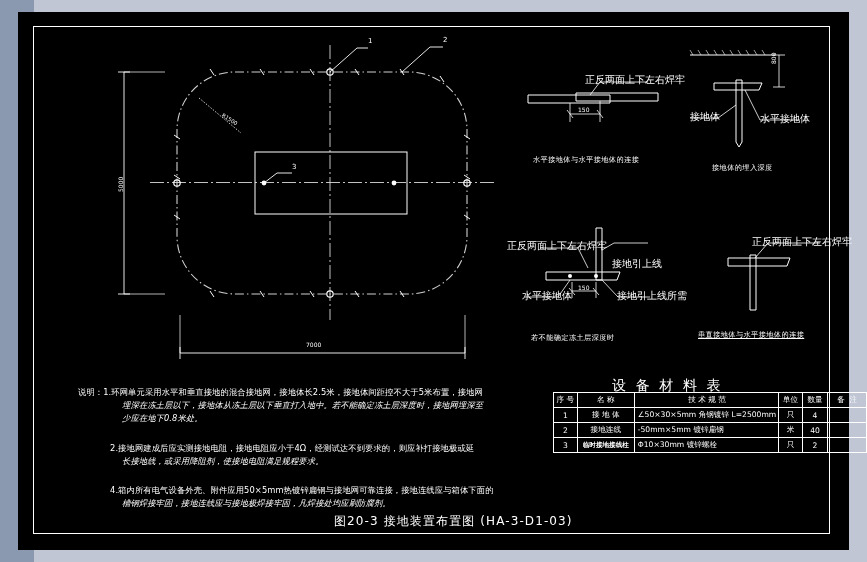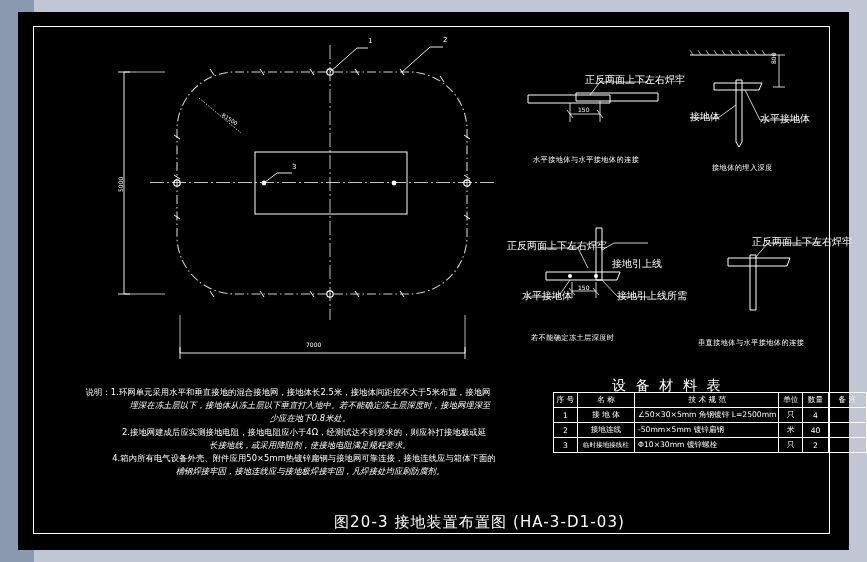--- a/index.html
+++ b/index.html
@@ -58,24 +58,23 @@
     width: 420px;
     color: #ffffff;
     font-size: 8.3px;
     line-height: 13.2px;
     font-family: "DejaVu Sans", sans-serif;
     letter-spacing: 0.1px;
   }
   .note-row {
     display: block;
     white-space: nowrap;
-    text-align: center;
   }
   .note-indent1 { padding-left: 0px; }
-  .note-indent2 { padding-left: 32px; }
+  .note-indent2 { padding-left: 32px; margin-top: 16px; }
   .note-indent3 { padding-left: 44px; font-style: italic; }
 
   
   .mat-table-title {
     position: absolute;
     left: 612px;
     top: 377px;
     color: #ffffff;
     font-size: 14px;
     letter-spacing: 2.6px;
@@ -96,28 +95,28 @@
     font-weight: normal;
     text-align: center;
     white-space: nowrap;
     overflow: hidden;
   }
   .c-no   { width: 20px; }
   .c-name { width: 58px; }
   .c-spec { width: 92px; text-align: left !important; padding-left: 3px !important; }
   .c-unit { width: 22px; }
   .c-qty  { width: 26px; }
-  .c-rem  { width: 48px; }
+  .c-rem  { width: 48px; font-family: Liberation Mono, monospace; }
 
   .title-block {
     position: absolute;
     left: 334px;
     top: 513px;
     color: #ffffff;
-    font-size: 15px;
+    font-size: 12px;
     letter-spacing: 1.1px;
   }
   .detail-caption {
     position: absolute;
     color: #ffffff;
     font-size: 7.2px;
     letter-spacing: 0.4px;
     white-space: nowrap;
   }
   .detail-label {
@@ -353,21 +352,21 @@
   <div class="detail-caption" style="left:712px; top:163px;">接地体的埋入深度</div>
 
   <div class="detail-label" style="left:507px; top:239px;">正反两面上下左右焊牢</div>
   <div class="detail-label" style="left:612px; top:234px;margin-top:23px;">接地引上线</div>
   <div class="detail-label" style="left:522px; top:289px;">水平接地体</div>
   <div class="detail-label" style="left:617px; top:289px;">接地引上线所需</div>
   <div class="dim-text" style="left:578px; top:284px;">150</div>
   <div class="detail-caption" style="left:531px; top:333px;">若不能确定冻土层深度时</div>
 
   <div class="detail-label" style="left:752px; top:235px;">正反两面上下左右焊牢</div>
-  <div class="detail-caption" style="left:698px; top:338px;">垂直接地体与水平接地体的连接</div>
+  <div class="detail-caption" style="left:698px; top:330px;text-decoration:underline;">垂直接地体与水平接地体的连接</div>
 
   <div class="notes">
     <span class="note-row note-indent1"><span>说明：</span><span>1.环网单元采用水平和垂直接地的混合接地网，接地体长2.5米，接地体间距控不大于5米布置，接地网</span></span>
     <span class="note-row note-indent3">埋深在冻土层以下，接地体从冻土层以下垂直打入地中。若不能确定冻土层深度时，接地网埋深至</span>
     <span class="note-row note-indent3">少应在地下0.8米处。</span>
     <span class="note-row note-indent2">2.接地网建成后应实测接地电阻，接地电阻应小于4Ω，经测试达不到要求的，则应补打接地极或延</span>
     <span class="note-row note-indent3">长接地线，或采用降阻剂，使接地电阻满足规程要求。</span>
     <span class="note-row note-indent2">4.箱内所有电气设备外壳、附件应用50×5mm热镀锌扁钢与接地网可靠连接，接地连线应与箱体下面的</span>
     <span class="note-row note-indent3">槽钢焊接牢固，接地连线应与接地极焊接牢固，凡焊接处均应刷防腐剂。</span>
   </div>
@@ -397,21 +396,21 @@
       <tr>
         <td class="c-no">2</td>
         <td class="c-name">接地连线</td>
         <td class="c-spec">-50mm×5mm 镀锌扁钢</td>
         <td class="c-unit">米</td>
         <td class="c-qty">40</td>
         <td class="c-rem"></td>
       </tr>
       <tr>
         <td class="c-no">3</td>
-        <td class="c-name" style="font-size:6.6px;">临时接地接线柱</td>
+        <td class="c-name" style="font-size:6.6px;font-weight:bold;">临时接地接线柱</td>
         <td class="c-spec">Φ10×30mm 镀锌螺栓</td>
         <td class="c-unit">只</td>
         <td class="c-qty">2</td>
         <td class="c-rem"></td>
       </tr>
     </tbody>
   </table>
 
   <div class="title-block">图20-3 接地装置布置图 (HA-3-D1-03)</div>
 

